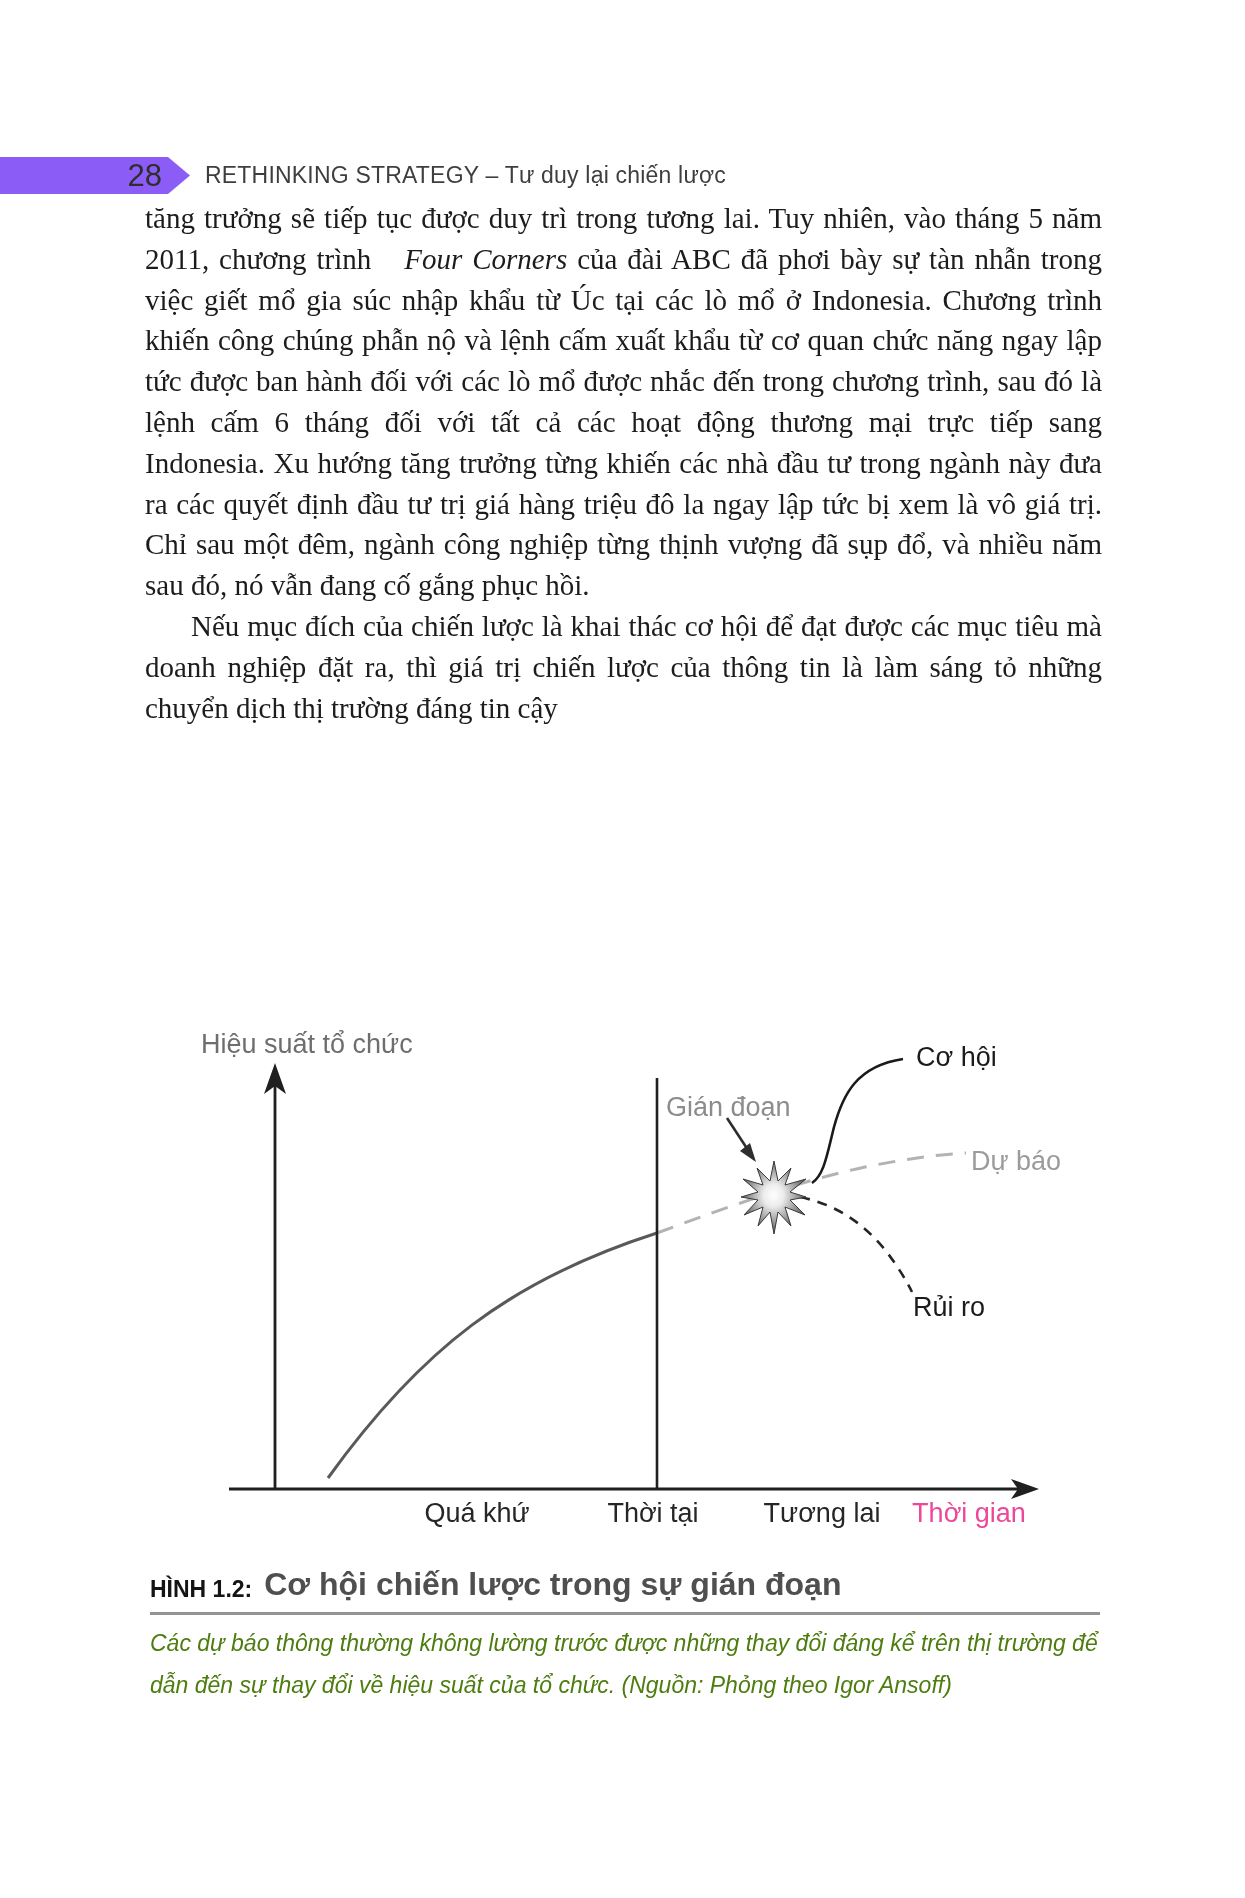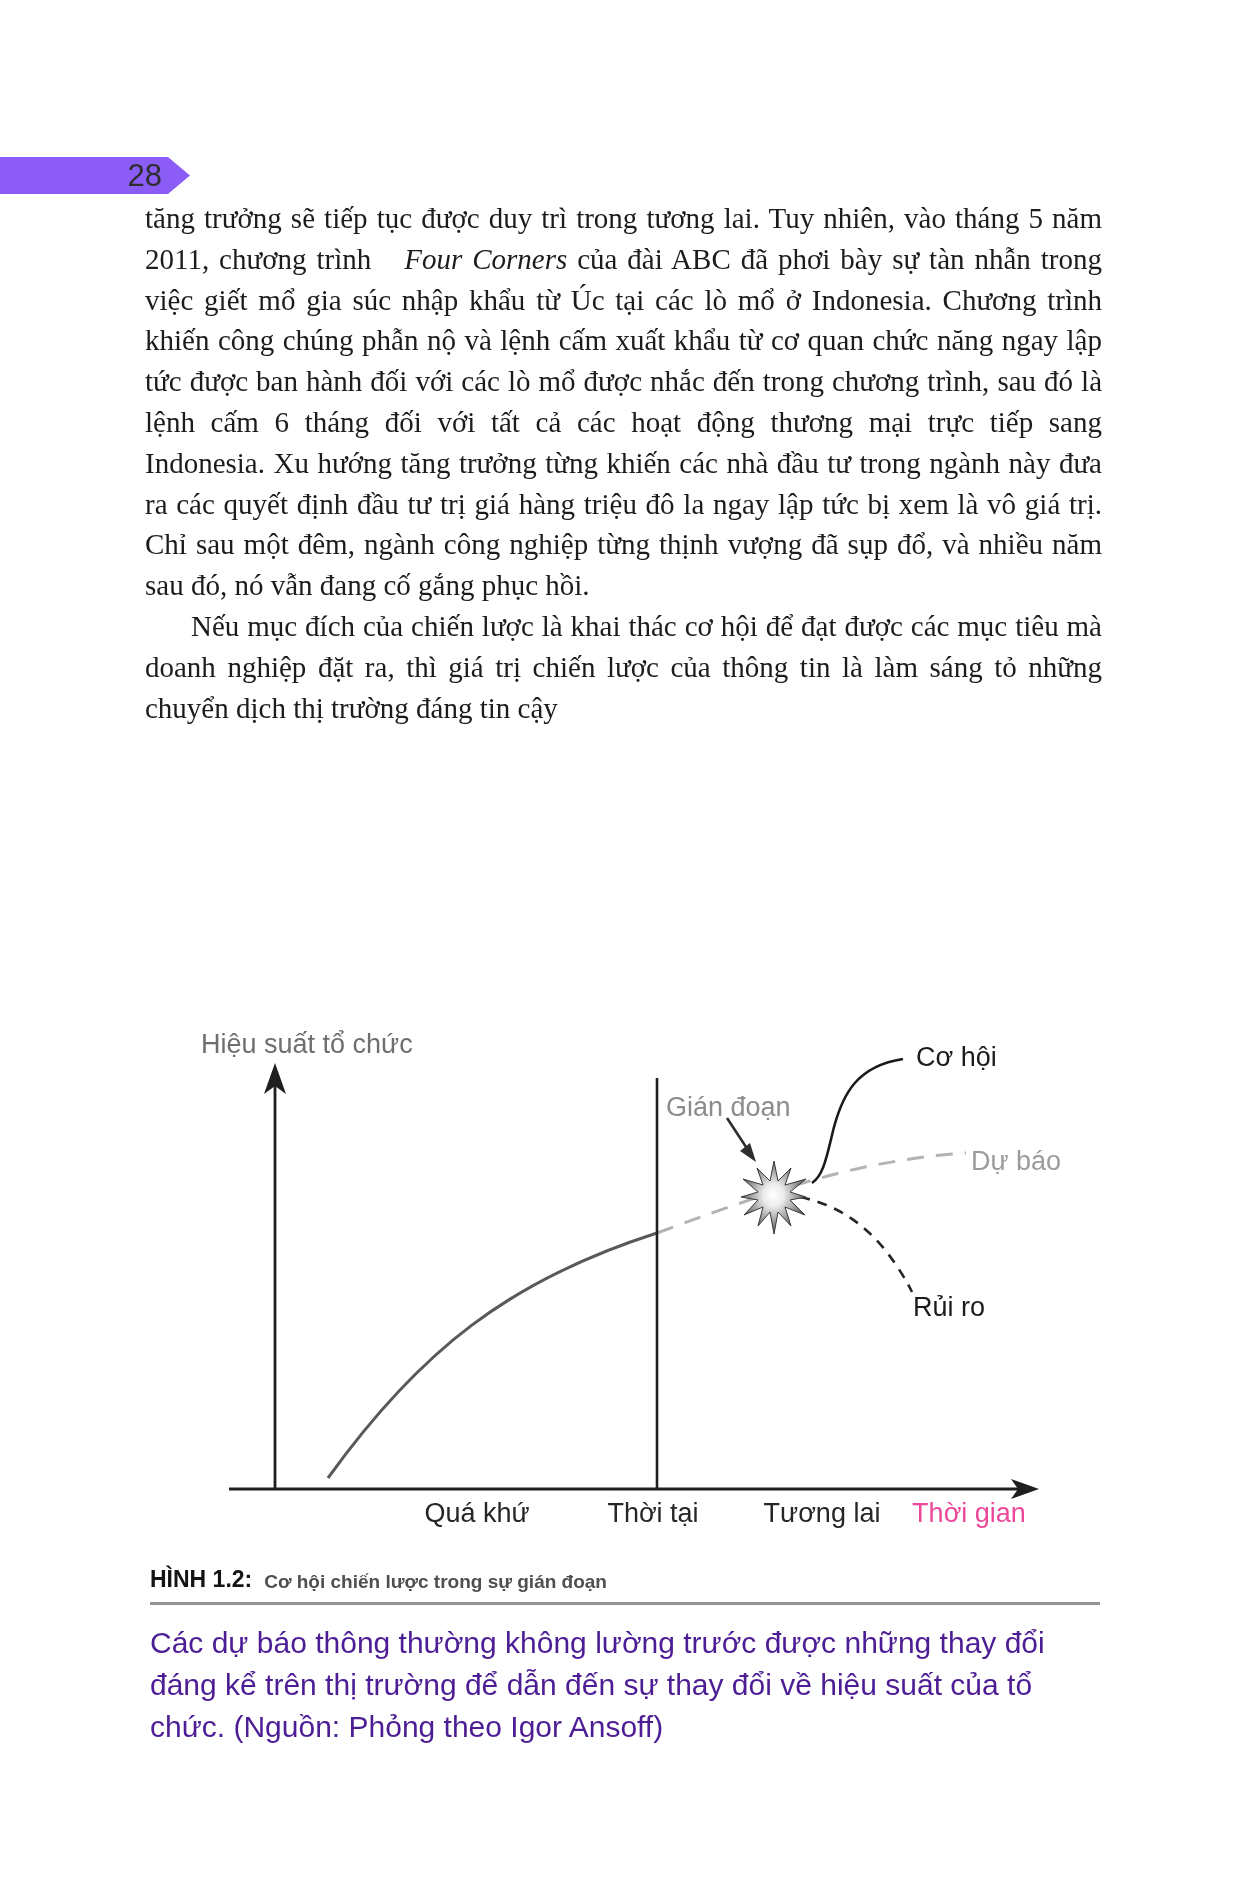--- a/index.html
+++ b/index.html
@@ -47,34 +47,35 @@
   .tick-future  { left:822px; }
   .tick-time    { left:969px; color:#ec4899; }
 
   
   .figure-heading {
     position:absolute; left:150px; top:1566px; width:950px;
     display:flex; align-items:flex-end; gap:12px;
     border-bottom:3px solid #949494; padding-bottom:9px;
   }
   .figure-label { font-weight:bold; font-size:23px; color:#141414; white-space:nowrap; }
-  .figure-title { font-weight:bold; font-size:19px; color:#4f4f4f; white-space:nowrap; }
+  .figure-title { font-weight:bold; font-size:32px; color:#4f4f4f; white-space:nowrap; }
   .figure-caption {
     position:absolute; left:150px; top:1622px; width:950px;
-    font-size:30px; color:#4c1d95; line-height:42px;
+    font-size:23px; font-style:italic; color:#4d7c0f; line-height:42px;
   }
 </style>
 </head>
 <body>
 
 <div class="page">
 
   <div class="header-band">
     <span class="page-number">28</span>
   </div>
+  <div class="header-title">RETHINKING STRATEGY – Tư duy lại chiến lược</div>
 
   <div class="body-text">
     <p><span>tăng trưởng sẽ tiếp tục được duy trì trong tương lai. Tuy nhiên, vào tháng 5 năm 2011, chương trình </span><span class="book-title">Four Corners</span><span> của đài ABC đã phơi bày sự tàn nhẫn trong việc giết mổ gia súc nhập khẩu từ Úc tại các lò mổ ở Indonesia. Chương trình khiến công chúng phẫn nộ và lệnh cấm xuất khẩu từ cơ quan chức năng ngay lập tức được ban hành đối với các lò mổ được nhắc đến trong chương trình, sau đó là lệnh cấm 6 tháng đối với tất cả các hoạt động thương mại trực tiếp sang Indonesia. Xu hướng tăng trưởng từng khiến các nhà đầu tư trong ngành này đưa ra các quyết định đầu tư trị giá hàng triệu đô la ngay lập tức bị xem là vô giá trị. Chỉ sau một đêm, ngành công nghiệp từng thịnh vượng đã sụp đổ, và nhiều năm sau đó, nó vẫn đang cố gắng phục hồi.</span></p>
     <p class="indented">Nếu mục đích của chiến lược là khai thác cơ hội để đạt được các mục tiêu mà doanh nghiệp đặt ra, thì giá trị chiến lược của thông tin là làm sáng tỏ những chuyển dịch thị trường đáng tin cậy</p>
   </div>
 
   <svg class="chart-svg" width="965" height="505" viewBox="140 1025 965 505">
     <defs>
       <radialGradient id="burst" cx="50%" cy="47%" r="55%">
         <stop offset="0%" stop-color="#ffffff"></stop>

